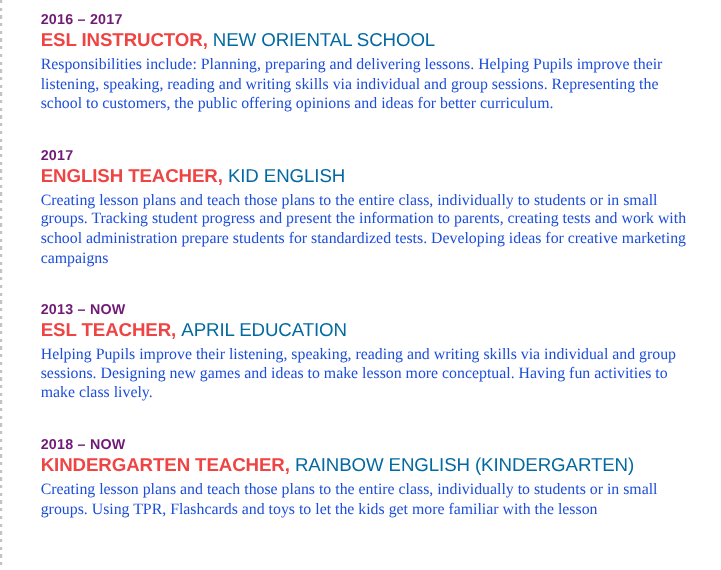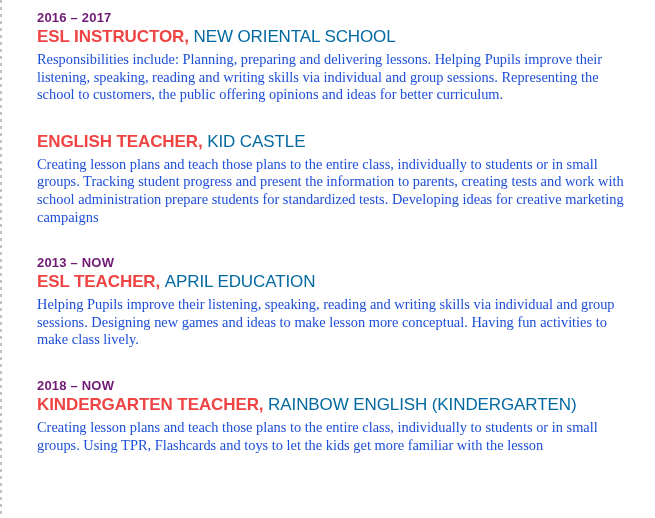--- a/index.html
+++ b/index.html
@@ -73,21 +73,22 @@
 
   <div class="content">
 
     <section class="entry">
       <div class="dates">2016 – 2017</div>
       <h3 class="title"><span class="role">ESL INSTRUCTOR,</span> <span class="company">NEW ORIENTAL SCHOOL</span></h3>
       <p class="desc">Responsibilities include: Planning, preparing and delivering lessons. Helping Pupils improve their listening, speaking, reading and writing skills via individual and group sessions. Representing the school to customers, the public offering opinions and ideas for better curriculum.</p>
     </section>
 
     <section class="entry">
-      <h3 class="title"><span class="role">ENGLISH TEACHER,</span> <span class="company">KID CASTLE</span></h3>
+      <div class="dates">2017</div>
+      <h3 class="title"><span class="role">ENGLISH TEACHER,</span> <span class="company">KID ENGLISH</span></h3>
       <p class="desc">Creating lesson plans and teach those plans to the entire class, individually to students or in small groups. Tracking student progress and present the information to parents, creating tests and work with school administration prepare students for standardized tests. Developing ideas for creative marketing campaigns</p>
     </section>
 
     <section class="entry">
       <div class="dates">2013 – NOW</div>
       <h3 class="title"><span class="role">ESL TEACHER,</span> <span class="company">APRIL EDUCATION</span></h3>
       <p class="desc">Helping Pupils improve their listening, speaking, reading and writing skills via individual and group sessions. Designing new games and ideas to make lesson more conceptual. Having fun activities to make class lively.</p>
     </section>
 
     <section class="entry">

